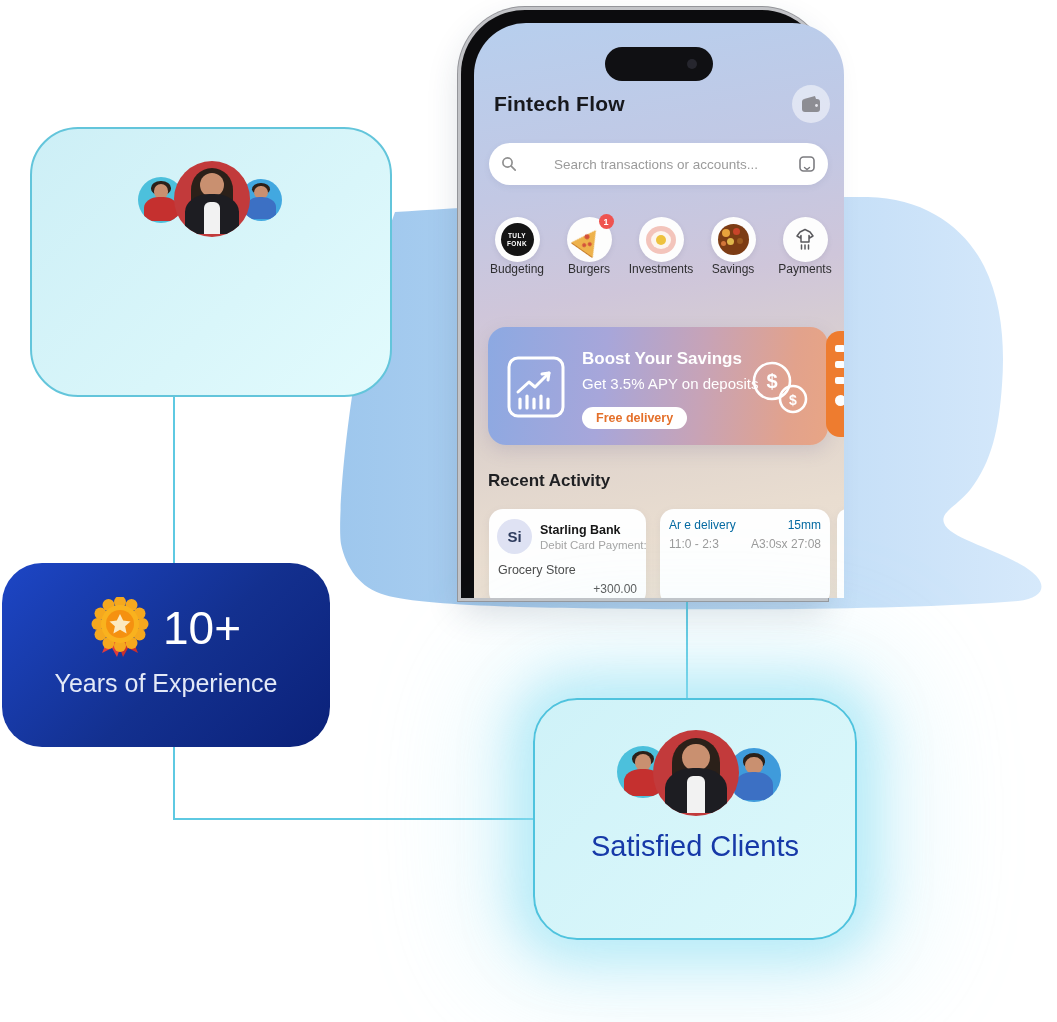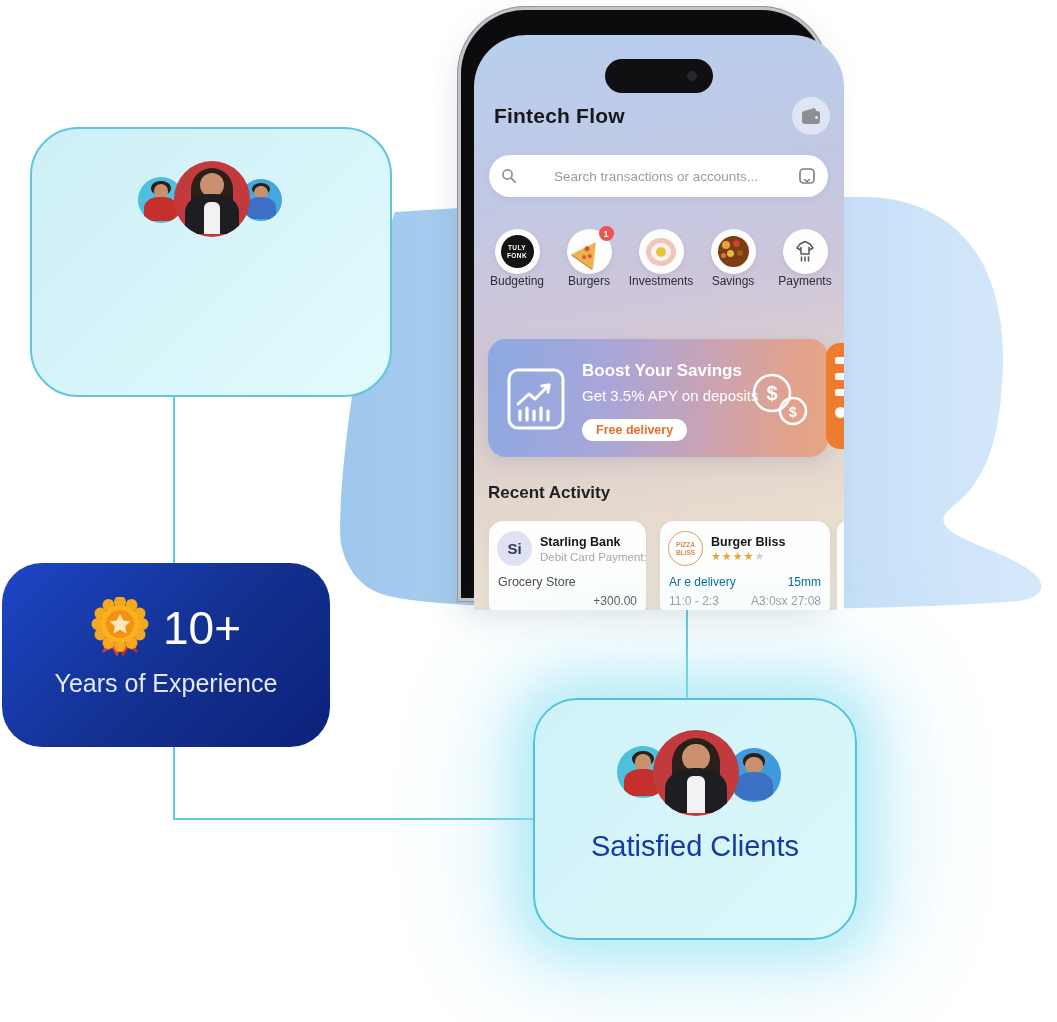--- a/index.html
+++ b/index.html
@@ -11,21 +11,21 @@
 
   
   .cline{position:absolute;background:#5ec9e2;z-index:2;}
   .l-a{left:173px;top:394px;width:2px;height:171px;}
   .l-b1{left:173px;top:746px;width:2px;height:74px;}
   .l-b2{left:173px;top:818px;width:362px;height:2px;}
   .l-c{left:686px;top:596px;width:2px;height:104px;}
 
   
   .phone{position:absolute;left:461px;top:10px;width:364px;height:588px;z-index:3;
-    background:#0c0c0e;border-radius:64px 64px 0 0;padding:25px 13px 0;
+    background:#0c0c0e;border-radius:64px 64px 0 0;padding:13px 13px 0;
     box-shadow:0 0 0 3px #c2c3c7,0 0 0 4px #94959a,0 14px 34px rgba(40,60,90,.18);}
   .screen{position:relative;width:370px;height:575px;border-radius:52px 52px 0 0;overflow:hidden;
     background:linear-gradient(170deg,#b7cfee 0%,#c2c8e4 28%,#cfc6da 46%,#ddd2cc 66%,#e9ddd0 84%,#ece1d4 100%);}
   .island{position:absolute;left:50%;transform:translateX(-50%);top:24px;width:108px;height:34px;
     background:#101013;border-radius:18px;z-index:9;}
   .island .cam{position:absolute;right:16px;top:12px;width:10px;height:10px;border-radius:50%;background:#26262e;}
 
   .app-header{position:absolute;left:20px;right:14px;top:62px;display:flex;align-items:center;justify-content:space-between;}
   .app-title{font-size:21px;font-weight:700;color:#17181c;letter-spacing:.2px;}
   .wallet-btn{width:38px;height:38px;border-radius:50%;background:rgba(255,255,255,.5);display:flex;align-items:center;justify-content:center;}
@@ -270,30 +270,20 @@
         <div class="rc-row first">
           <span>Grocery Store</span>
         </div>
         <div class="rc-row">
           <span></span>
           <span class="amount">+300.00</span>
         </div>
       </div>
 
       <div class="rc rc-b">
-        <div class="rc-top">
-          <div class="rc-logo">
-            <span>PIZZA</span>
-              <span>BLISS</span>
-          </div>
-          <div>
-            <div class="rc-title">Burger Bliss</div>
-            <div class="stars"><span class="on">★★★★</span><span class="off">★</span></div>
-          </div>
-        </div>
         <div class="rc-row first" style="color:#0369a1;align-items:center;">
           <span>Ar e delivery</span>
           <span>15mm</span>
         </div>
         <div class="rc-row">
           <span>11:0 - 2:3</span>
           <span>A3:0sx 27:08</span>
         </div>
       </div>
 

